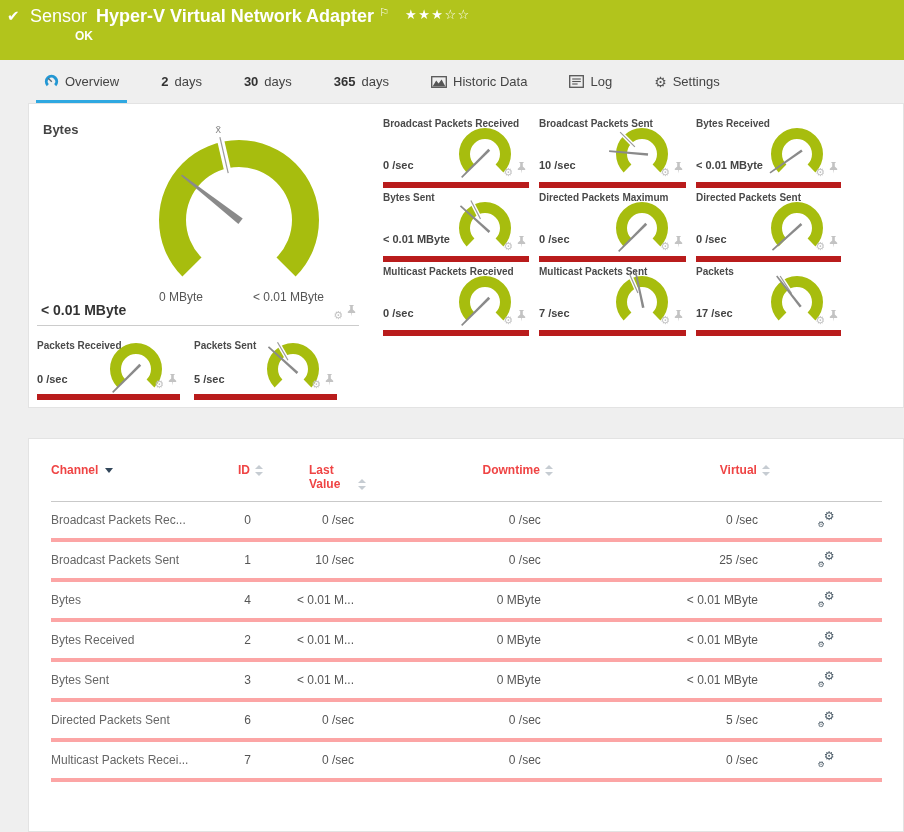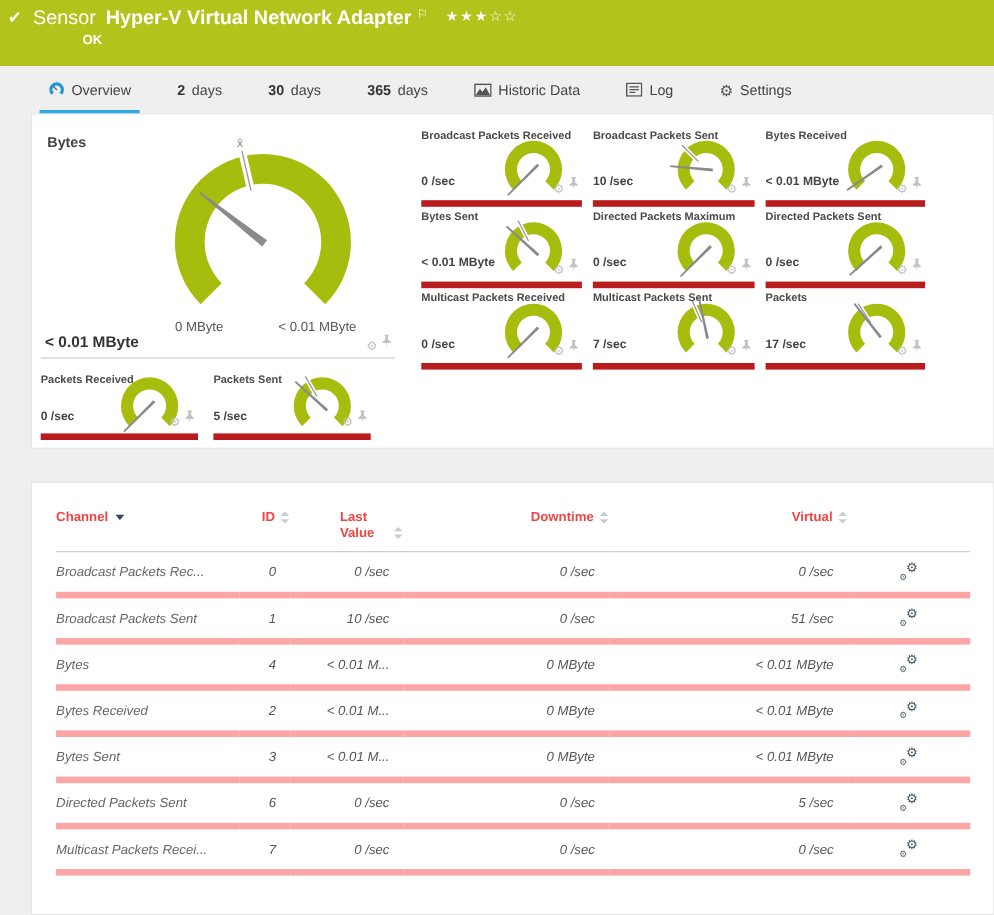--- a/index.html
+++ b/index.html
@@ -57,21 +57,21 @@
   .mini-value { position:absolute; left:0; bottom:11px; font-size:11px; font-weight:bold; color:#444; }
   .row2-grid .mini-value { bottom:9px; }
 
   
   .table-panel { margin-top:30px; height:394px; padding:20px 22px 0 22px; }
   table.channels { border-collapse:collapse; font-size:12px; table-layout:fixed; width:831px; }
   th { color:#ef4444; font-weight:bold; text-align:right; vertical-align:top; padding:4px 0 10px 0;
        border-bottom:1px solid #c9c9c9; white-space:normal; }
   th.th-channel { text-align:left; }
   th .lbl2 { display:inline-block; width:44px; text-align:left; }
-  td { padding:9px 0; border-bottom:6px solid #fca5a5; color:#555; text-align:right; white-space:nowrap; overflow:hidden;font-style:italic; }
+  td { padding:9px 0; border-bottom:4px solid #fca5a5; color:#555; text-align:right; white-space:nowrap; overflow:hidden; }
   td.c-channel { text-align:left; color:#666; }
   td.c-num { padding-right:13px; }
   td.c-gear { text-align:center; overflow:visible; }
   .caret { display:inline-block; margin-left:7px; border-left:4px solid transparent; border-right:4px solid transparent;
            border-top:5px solid #33475b; vertical-align:middle; }
   .sort { display:inline-block; position:relative; width:9px; height:13px; margin-left:5px; vertical-align:bottom; }
   .sort::before { content:""; position:absolute; top:1px; left:0; border-left:4px solid transparent;
                   border-right:4px solid transparent; border-bottom:4px solid #c6ccd2; }
   .sort::after  { content:""; position:absolute; bottom:1px; left:0; border-left:4px solid transparent;
                   border-right:4px solid transparent; border-top:4px solid #c6ccd2; }
@@ -380,21 +380,21 @@
       <span class="chan-gear">
         <span class="g1">⚙</span><span class="g2">⚙</span>
       </span>
     </td>
   </tr>
         <tr>
     <td class="c-channel">Broadcast Packets Sent</td>
     <td class="c-num">1</td>
     <td class="c-num">10 /sec</td>
     <td class="c-num">0 /sec</td>
-    <td class="c-num">51 /sec</td>
+    <td class="c-num">25 /sec</td>
     <td class="c-gear">
       <span class="chan-gear">
         <span class="g1">⚙</span><span class="g2">⚙</span>
       </span>
     </td>
   </tr>
         <tr>
     <td class="c-channel">Bytes</td>
     <td class="c-num">4</td>
     <td class="c-num">&lt; 0.01 M...</td>

